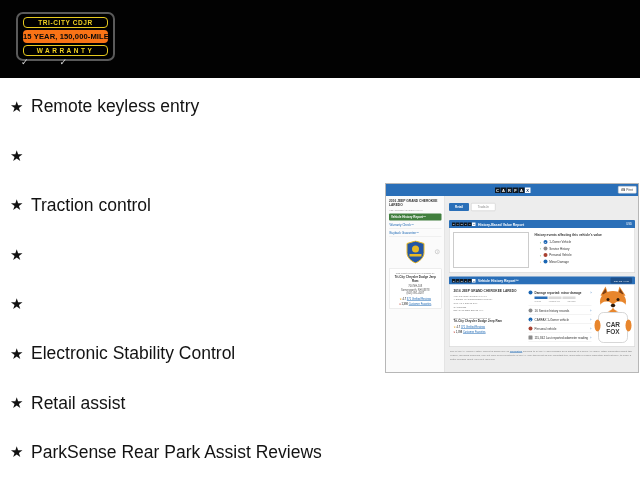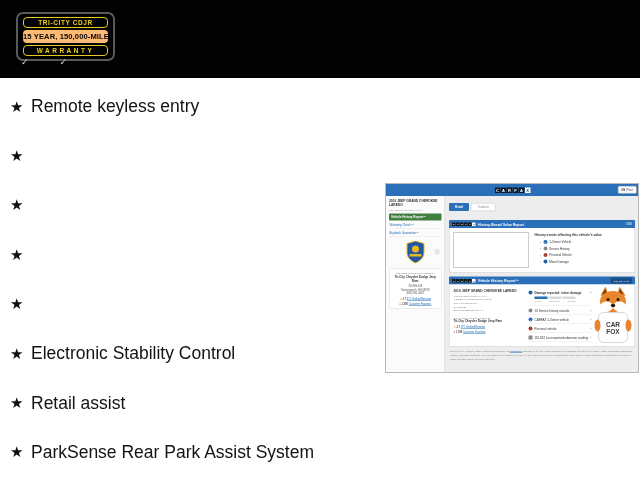--- a/index.html
+++ b/index.html
@@ -24,21 +24,21 @@
     position:absolute; top:12px; left:16px;
     background:#000; border:2px solid #5a5a5a; border-radius:7px;
     padding:3px 5px; width:99px;
   }
   .badge-row1, .badge-row3 {
     border:1px solid #e6c91e; border-radius:4px;
     color:#f0d122; font-weight:bold; text-align:center;
   }
   .badge-row1 { font-size:6.5px; letter-spacing:.6px; padding:1px 0; }
   .badge-row2 {
-    background:#fdba74; color:#0a0a0a; font-weight:bold;
+    background:#f97316; color:#0a0a0a; font-weight:bold;
     border-radius:4px; font-size:7.6px; text-align:left;
     padding:2px 0; margin:2px 0; letter-spacing:.1px; white-space:nowrap;
   }
   .badge-row3 { font-size:6.5px; letter-spacing:2.5px; padding:1px 0; }
   .header-checks {
     position:absolute; top:57px; left:21px; display:flex; gap:31px;
     color:#d9d9d9; font-size:9px;
   }
 
   
@@ -188,38 +188,39 @@
 <ul class="features">
   <li>
       <span class="feat-star">★</span>
       <span class="feat-label">Remote keyless entry</span>
     </li>
   <li>
       <span class="feat-star">★</span>
     </li>
   <li>
       <span class="feat-star">★</span>
+      <span class="feat-label">Traction control</span>
     </li>
   <li>
       <span class="feat-star">★</span>
     </li>
   <li>
       <span class="feat-star">★</span>
     </li>
   <li>
       <span class="feat-star">★</span>
       <span class="feat-label">Electronic Stability Control</span>
     </li>
   <li>
       <span class="feat-star">★</span>
       <span class="feat-label">Retail assist</span>
     </li>
   <li>
       <span class="feat-star">★</span>
-      <span class="feat-label">ParkSense Rear Park Assist System</span>
+      <span class="feat-label">ParkSense Rear Park Assist Reviews</span>
     </li>
 </ul>
 
 <div class="carfax-wrap">
   <div class="cf-scale">
 
     <div class="cf-top">
       <span class="cf-logo">
           <span class="tile">C</span>
           <span class="tile">A</span>

